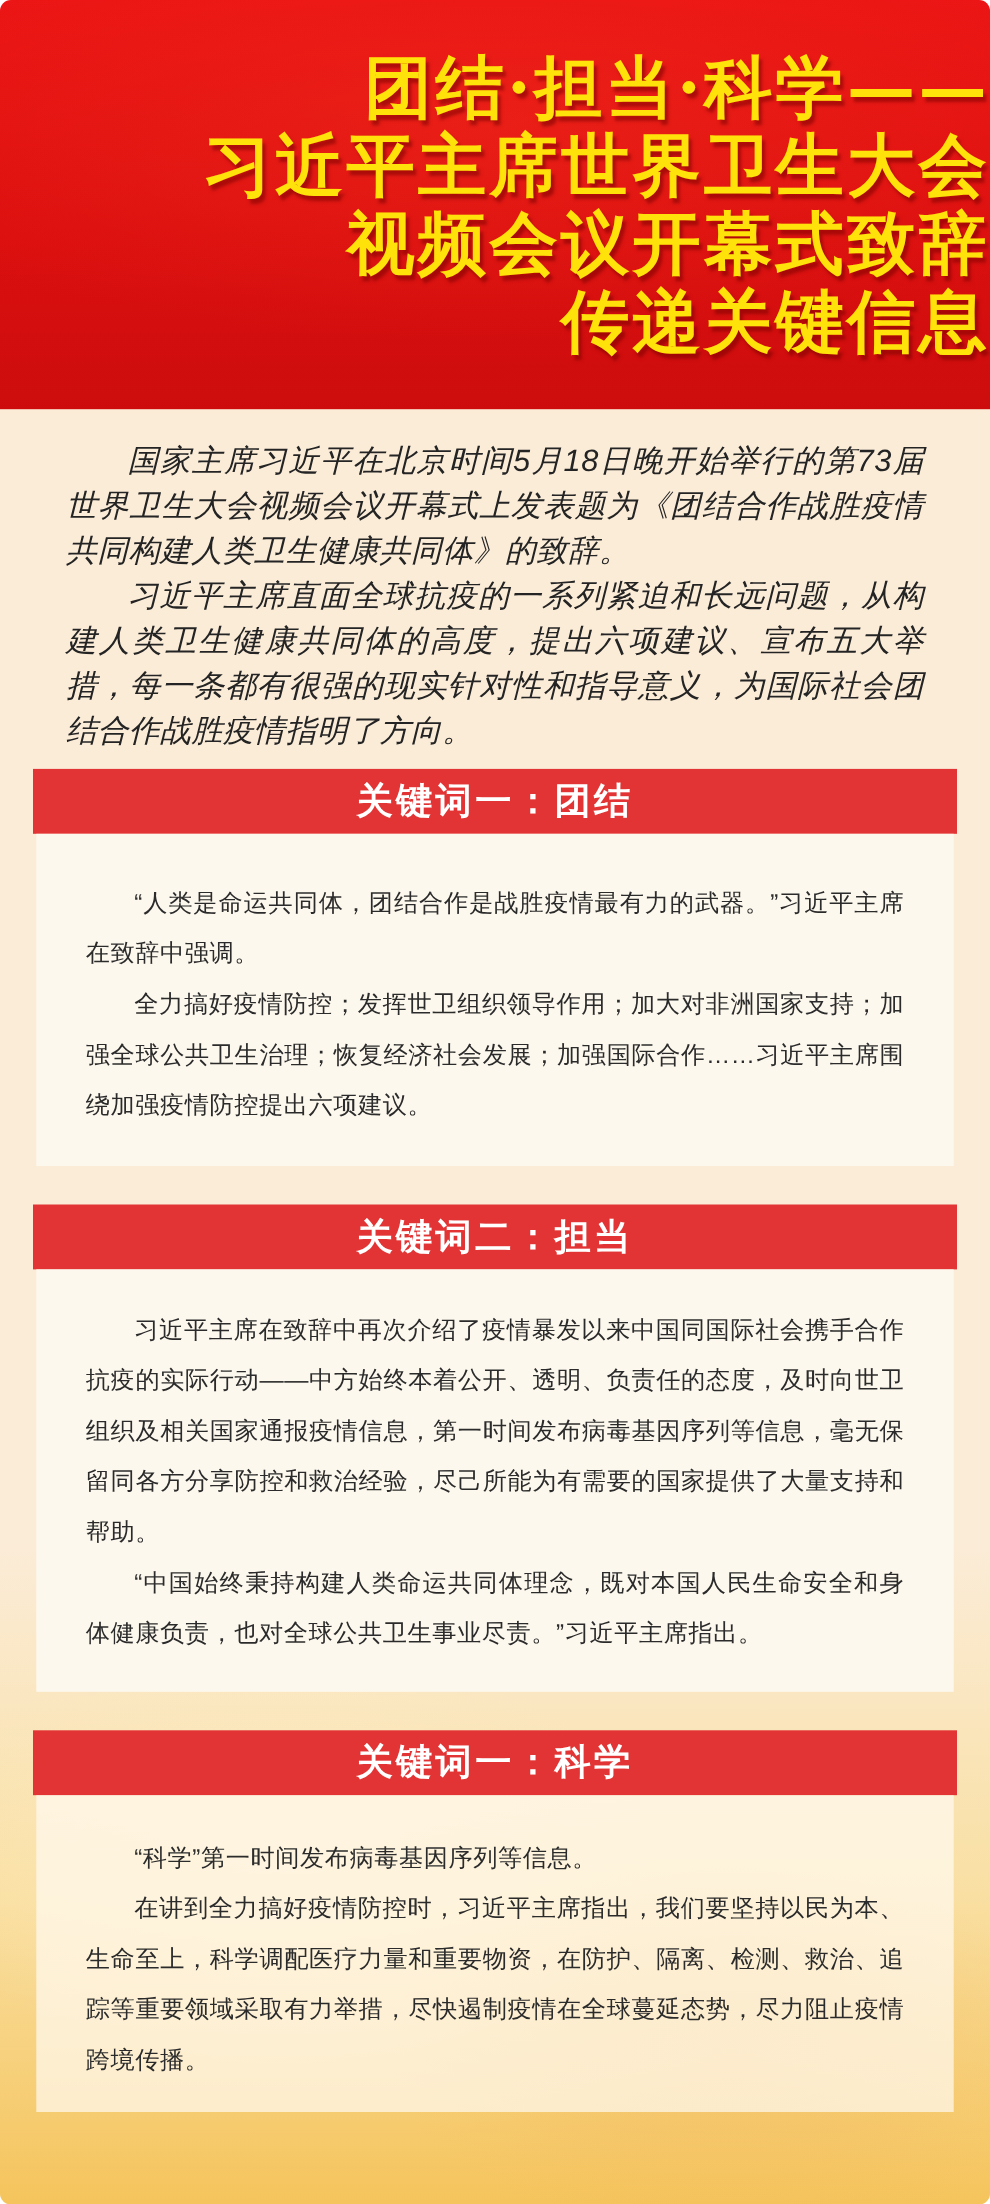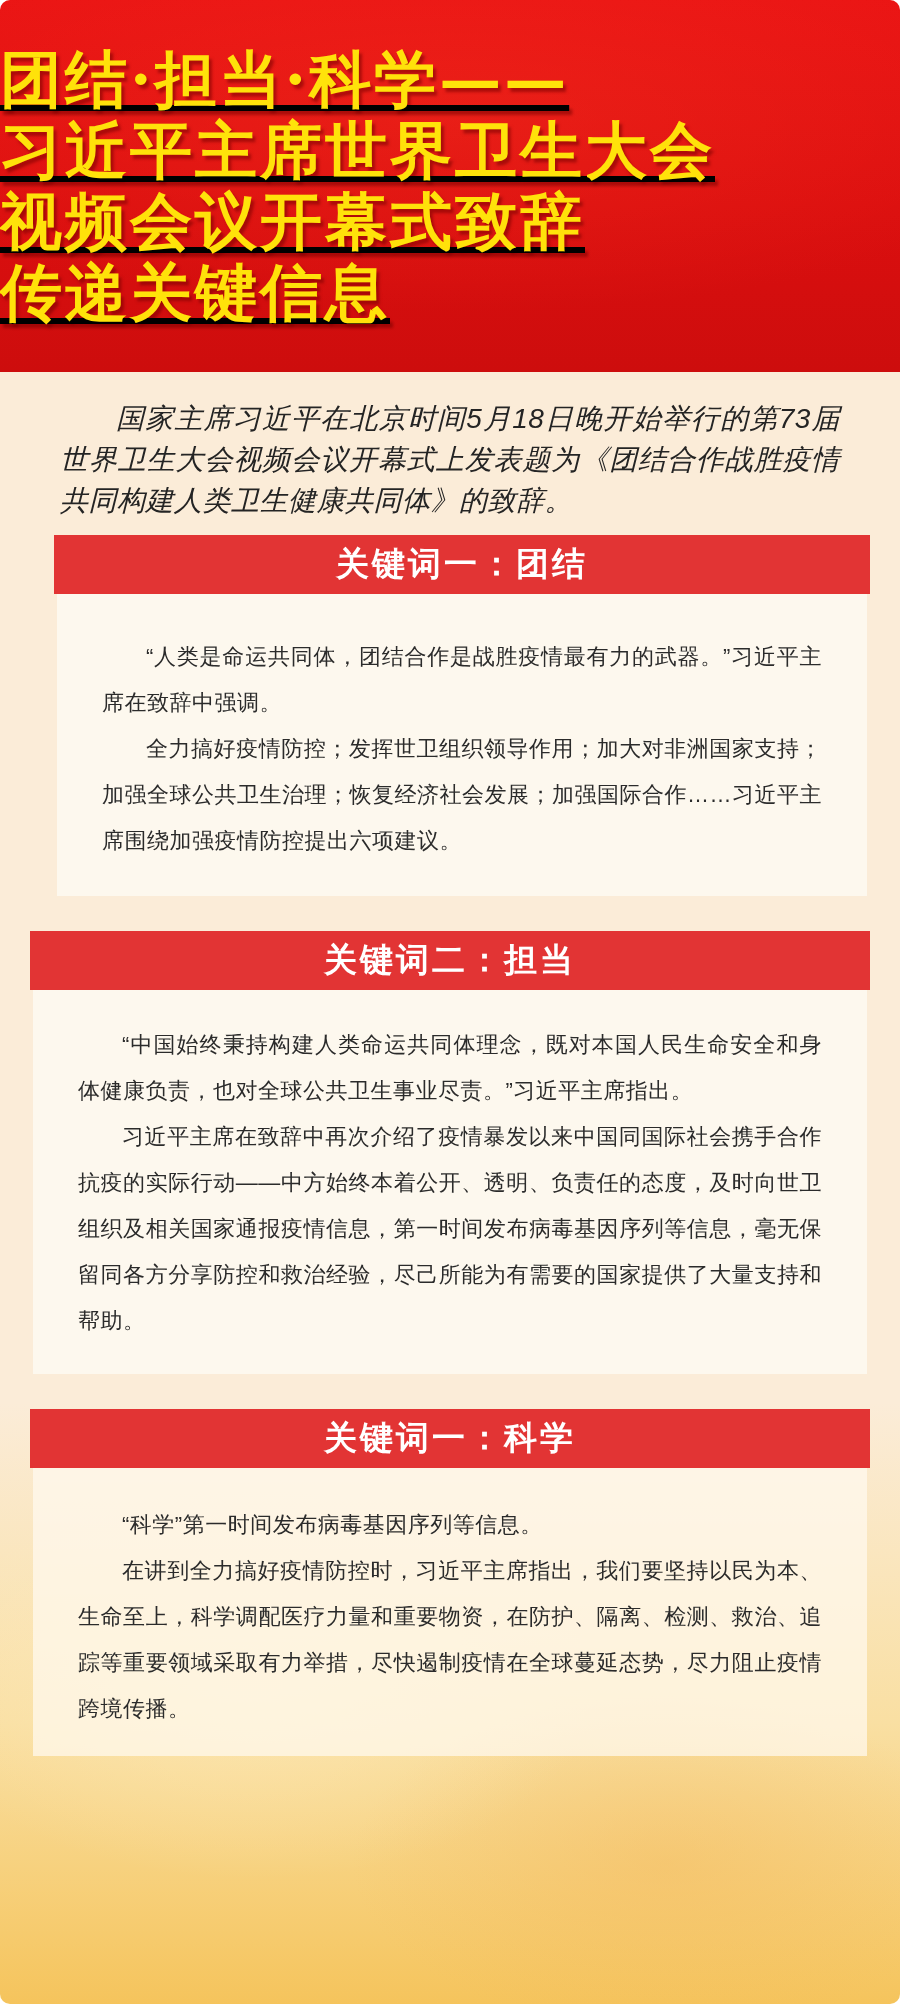--- a/index.html
+++ b/index.html
@@ -13,21 +13,21 @@
     background-image:
       radial-gradient(55% 14% at 28% 84%, rgba(255,236,190,0.55), rgba(255,236,190,0) 70%),
       radial-gradient(50% 12% at 74% 93%, rgba(243,183,92,0.40), rgba(243,183,92,0) 70%),
       linear-gradient(180deg,#fbecd8 0%,#fbecd8 70%,#f9dfa2 86%,#f5c45c 100%);
   }
   .header{
     height:372px;
     background:
       radial-gradient(120% 90% at 50% 30%, rgba(255,70,40,0.25), rgba(255,70,40,0) 60%),
       linear-gradient(180deg,#ea1414 0%,#dc0f0f 55%,#cd0d0d 100%);
-    display:flex;flex-direction:column;align-items:flex-start;justify-content:center;text-decoration:underline;
+    display:flex;flex-direction:column;align-items:flex-end;justify-content:center;
   }
   .title-line{
     font-family:"DejaVu Serif",serif;
     font-weight:700;
     font-size:62px;
     line-height:71px;
     letter-spacing:3px;
     color:#ffe20a;
     text-shadow:3px 4px 3px rgba(120,0,0,0.55);
     white-space:nowrap;
@@ -36,21 +36,21 @@
   .intro p{
     margin:0;
     font-size:28px;
     line-height:41px;
     color:#242424;
     text-align:justify;
     text-indent:2em;
     letter-spacing:0.5px;
   }
   .section{margin-top:35px;}
-  .section.first{margin-top:14px;padding-left:24px;}
+  .section.first{margin-top:14px;}
   .banner{
     margin:0 30px;
     height:59px;
     background:#e23434;
     display:flex;align-items:center;justify-content:center;
   }
   .banner span{
     color:#ffffff;
     font-weight:700;
     font-size:33px;
@@ -80,39 +80,40 @@
 
   <div class="header">
     <div class="title-line">团结·担当·科学——</div>
     <div class="title-line">习近平主席世界卫生大会</div>
     <div class="title-line">视频会议开幕式致辞</div>
     <div class="title-line">传递关键信息</div>
   </div>
 
   <div class="intro">
     <p>国家主席习近平在北京时间5月18日晚开始举行的第73届世界卫生大会视频会议开幕式上发表题为《团结合作战胜疫情 共同构建人类卫生健康共同体》的致辞。</p>
+    <p>习近平主席直面全球抗疫的一系列紧迫和长远问题，从构建人类卫生健康共同体的高度，提出六项建议、宣布五大举措，每一条都有很强的现实针对性和指导意义，为国际社会团结合作战胜疫情指明了方向。</p>
   </div>
 
   <div class="section first">
     <div class="banner">
       <span>关键词一：团结</span>
     </div>
     <div class="card">
       <p>“人类是命运共同体，团结合作是战胜疫情最有力的武器。”习近平主席在致辞中强调。</p>
       <p>全力搞好疫情防控；发挥世卫组织领导作用；加大对非洲国家支持；加强全球公共卫生治理；恢复经济社会发展；加强国际合作……习近平主席围绕加强疫情防控提出六项建议。</p>
     </div>
   </div>
 
   <div class="section">
     <div class="banner">
       <span>关键词二：担当</span>
     </div>
     <div class="card card-2">
+      <p>习近平主席在致辞中再次介绍了疫情暴发以来中国同国际社会携手合作抗疫的实际行动——中方始终本着公开、透明、负责任的态度，及时向世卫组织及相关国家通报疫情信息，第一时间发布病毒基因序列等信息，毫无保留同各方分享防控和救治经验，尽己所能为有需要的国家提供了大量支持和帮助。</p>
       <p>“中国始终秉持构建人类命运共同体理念，既对本国人民生命安全和身体健康负责，也对全球公共卫生事业尽责。”习近平主席指出。</p>
-      <p>习近平主席在致辞中再次介绍了疫情暴发以来中国同国际社会携手合作抗疫的实际行动——中方始终本着公开、透明、负责任的态度，及时向世卫组织及相关国家通报疫情信息，第一时间发布病毒基因序列等信息，毫无保留同各方分享防控和救治经验，尽己所能为有需要的国家提供了大量支持和帮助。</p>
     </div>
   </div>
 
   <div class="section">
     <div class="banner">
       <span>关键词一：科学</span>
     </div>
     <div class="card card-3">
       <p>“科学”第一时间发布病毒基因序列等信息。</p>
       <p>在讲到全力搞好疫情防控时，习近平主席指出，我们要坚持以民为本、生命至上，科学调配医疗力量和重要物资，在防护、隔离、检测、救治、追踪等重要领域采取有力举措，尽快遏制疫情在全球蔓延态势，尽力阻止疫情跨境传播。</p>

